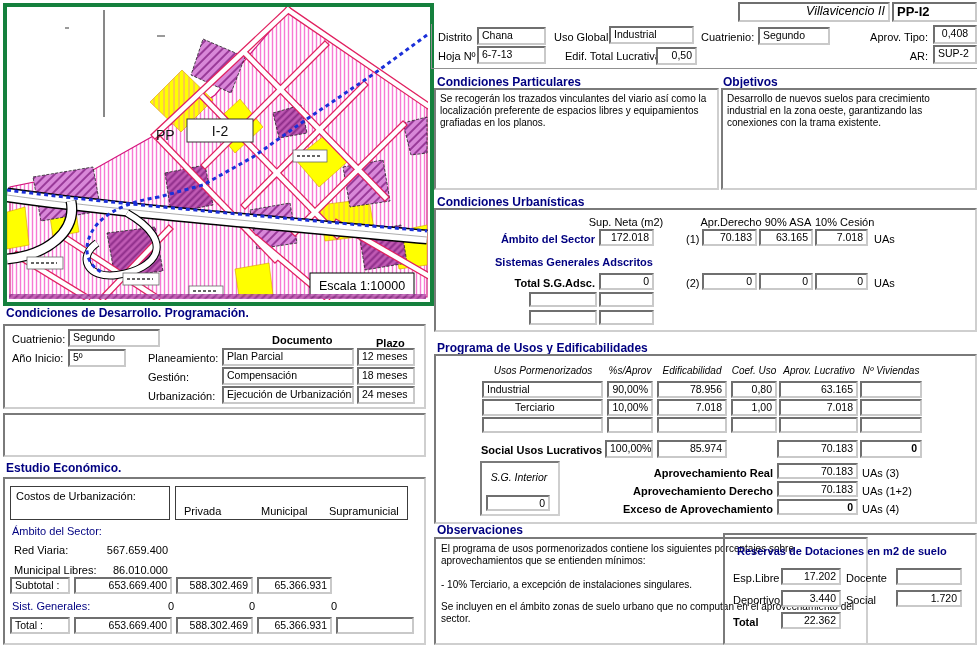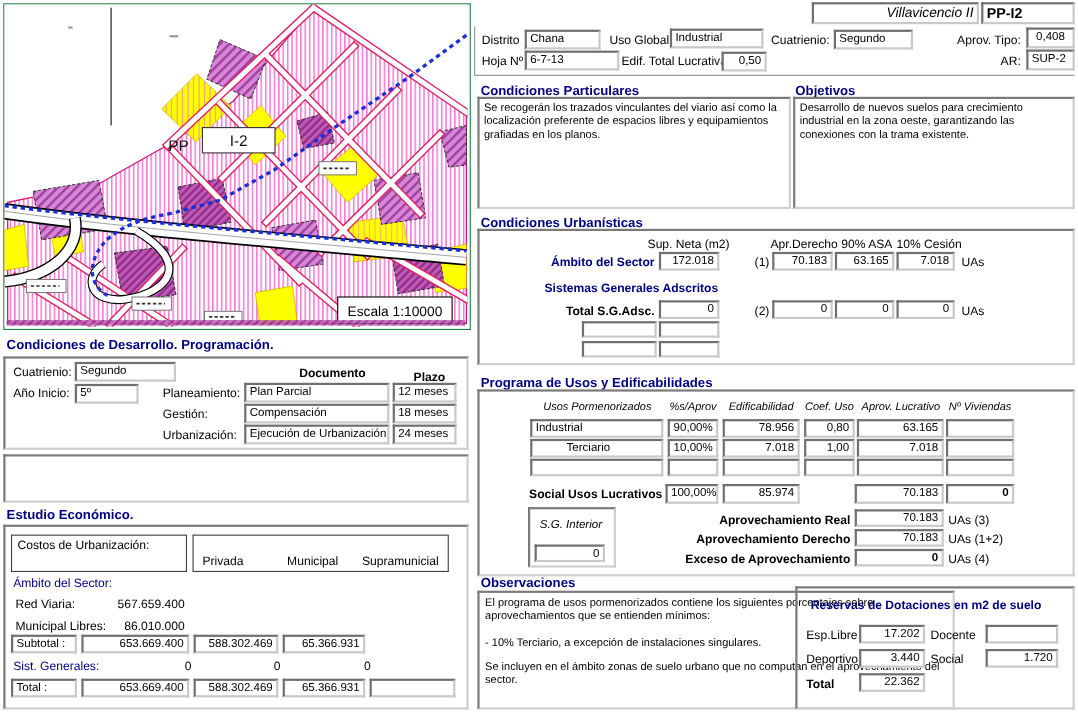--- a/index.html
+++ b/index.html
@@ -11,21 +11,21 @@
   .b{font-weight:bold;}
   .i{font-style:italic;}
   .navy{color:#000080;}
   .r{text-align:right;}
   .c{text-align:center;}
   .title{position:absolute;font-size:12px;font-weight:bold;color:#000080;white-space:nowrap;}
   .panel{position:absolute;border:2px solid;border-color:#7a7a7a #cfcfcf #cfcfcf #7a7a7a;background:transparent;box-sizing:border-box;}
   .field{position:absolute;background:#fff;border:2px solid;border-color:#6f6f6f #c9c9c9 #c9c9c9 #6f6f6f;
          box-sizing:border-box;font-size:10.5px;line-height:13px;padding:0 3px;white-space:nowrap;overflow:hidden;}
   .innerbox{position:absolute;border:1px solid #3c3c3c;box-sizing:border-box;background:#fff;}
-  .mapframe{position:absolute;left:3px;top:3px;width:423px;height:295px;border:1px solid #15803d;background:#fff;}
+  .mapframe{position:absolute;left:3px;top:3px;width:423px;height:295px;border:4px solid #15803d;background:#fff;}
   .txtblock{position:absolute;font-size:10px;line-height:12px;}
 </style>
 </head>
 <body>
 
 <div class="mapframe">
 <svg width="421" height="293" viewBox="0 0 421 293">
   <defs>
     <pattern id="ph" width="4" height="4" patternUnits="userSpaceOnUse">
       <rect width="4" height="4" fill="#ffffff"></rect>
@@ -158,21 +158,21 @@
 <div class="lbl" style="left:438px;top:31px;">Distrito</div>
 <div class="field" style="left:477px;top:27px;width:69px;height:18px;">Chana</div>
 <div class="lbl" style="left:554px;top:31px;">Uso Global</div>
 <div class="field" style="left:609px;top:26px;width:85px;height:18px;">Industrial</div>
 <div class="lbl" style="left:701px;top:31px;">Cuatrienio:</div>
 <div class="field" style="left:758px;top:27px;width:72px;height:18px;">Segundo</div>
 <div class="lbl r" style="left:848px;top:31px;width:80px;">Aprov. Tipo:</div>
 <div class="field c" style="left:933px;top:25px;width:44px;height:19px;">0,408</div>
 
 <div class="lbl" style="left:438px;top:50px;">Hoja Nº</div>
-<div class="field" style="left:477px;top:46px;width:86px;height:18px;">6-7-13</div>
+<div class="field" style="left:477px;top:46px;width:69px;height:18px;">6-7-13</div>
 <div class="lbl" style="left:554px;top:50px;padding-left:11px;">Edif. Total Lucrativa</div>
 <div class="field r" style="left:656px;top:47px;width:41px;height:18px;">0,50</div>
 <div class="lbl r" style="left:880px;top:50px;width:48px;">AR:</div>
 <div class="field" style="left:933px;top:45px;width:44px;height:19px;">SUP-2</div>
 
 <div class="title" style="left:437px;top:75px;">Condiciones Particulares</div>
 <div class="panel" style="left:434px;top:88px;width:285px;height:102px;">
   <div class="txtblock" style="left:4px;top:3px;width:272px;">Se recogerán los trazados vinculantes del viario así como la localización preferente de espacios libres y equipamientos grafiadas en los planos.</div>
 </div>
 

